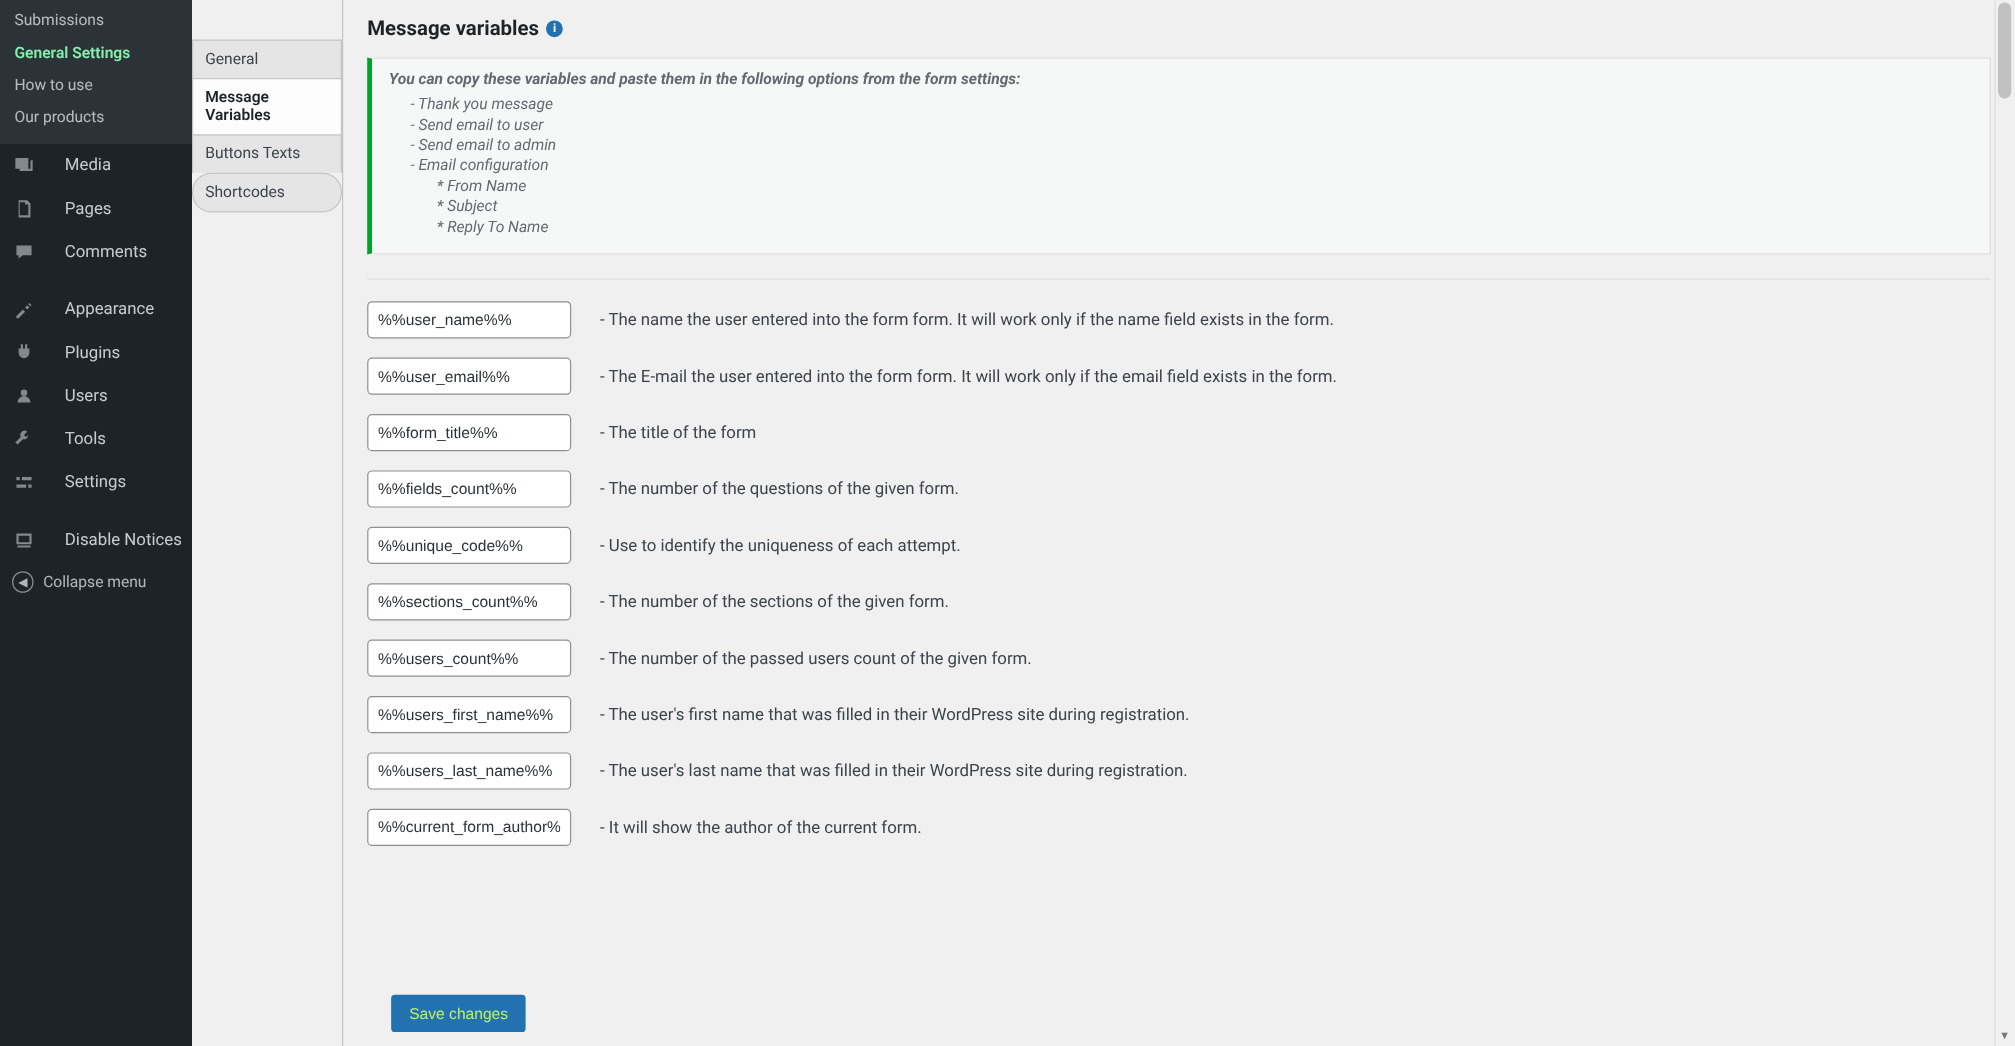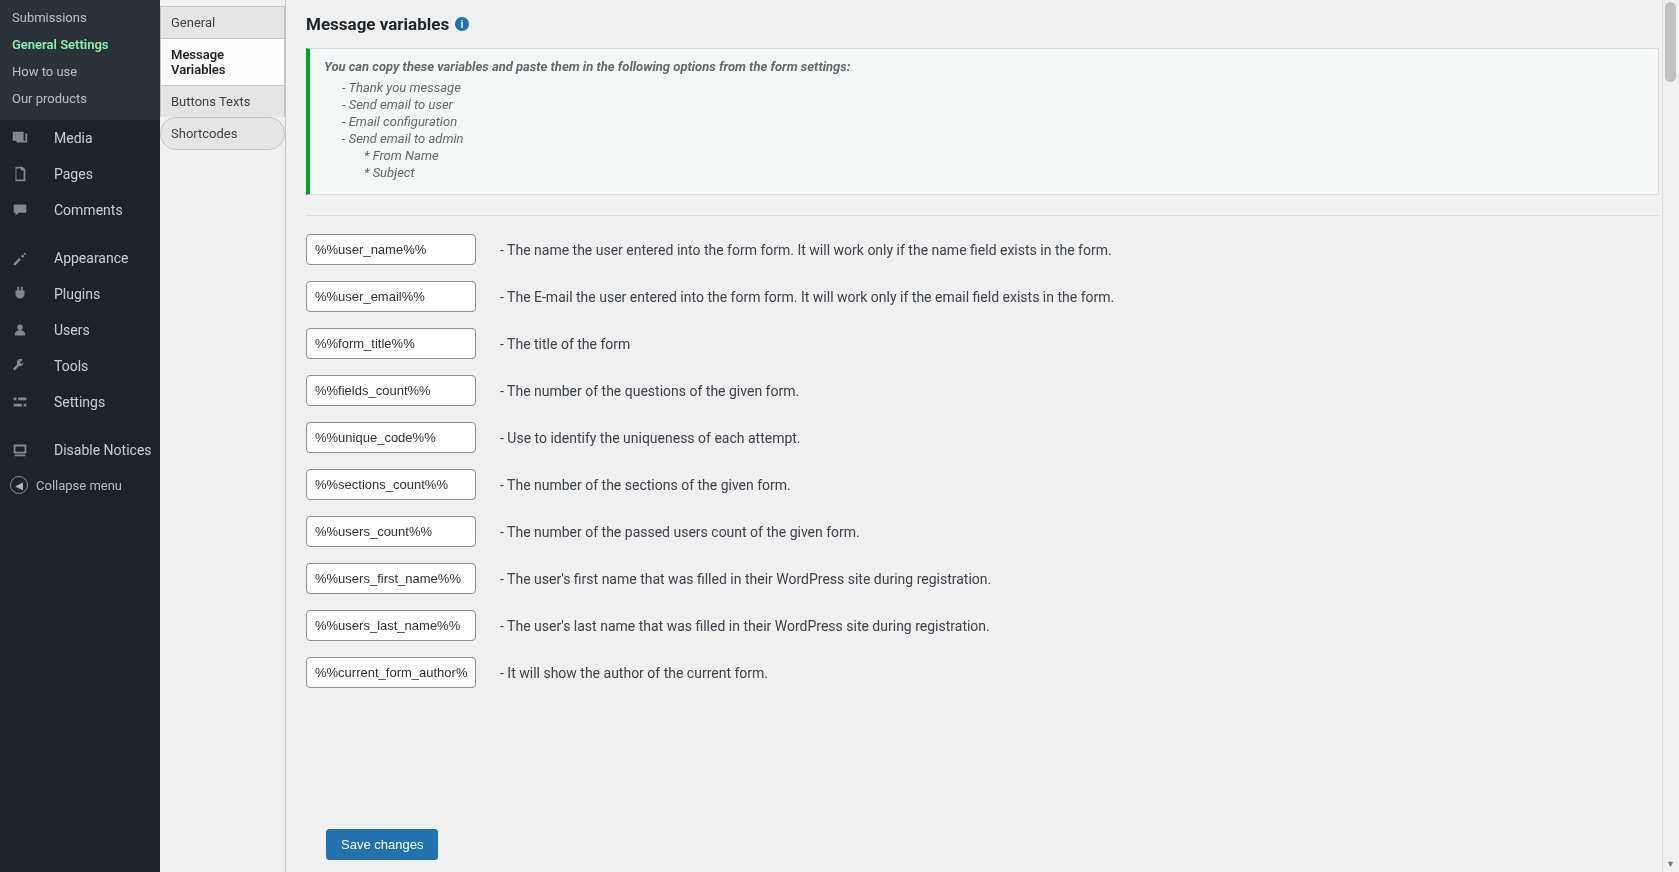--- a/index.html
+++ b/index.html
@@ -79,20 +79,21 @@
     display:flex;
     position:relative;
     overflow:hidden;
   }
 
   
   .tabcol {
     width: 125px;
     padding: 0;
     flex-shrink:0;
+    margin-top:27px;
   }
   .tabcol ul { list-style:none; margin-top:6px; }
   .tabcol li {
     background: #e5e5e5;
     border:1px solid #c3c4c7;
     border-bottom:none;
     padding: 8px 10px;
     font-size:13px;
     color:#3c434a;
     cursor:pointer;
@@ -171,21 +172,21 @@
   }
 
   .save-wrap {
     position:absolute;
     left: 166px;
     bottom: 12px;
   }
   .save-wrap button {
     background:#2271b1;
     border:1px solid #2271b1;
-    color:#ffffff;
+    color:#bef264;
     padding: 7px 14px;
     border-radius:3px;
     cursor:pointer;
     font-size:13px;
   }
 
   
   .scrollbar {
     position:absolute;
     right:0; top:0; bottom:0;
@@ -320,24 +321,25 @@
     <div class="content">
       <h2>
         <span>Message variables</span>
         <span class="info-icon">i</span>
       </h2>
 
       <div class="notice">
         <div class="lead">You can copy these variables and paste them in the following options from the form settings:</div>
         <div class="l1">- Thank you message</div>
         <div class="l1">- Send email to user</div>
+        <div class="l1">- Send email to admin</div>
         <div class="l1">- Email configuration</div>
-        <div class="l1">- Send email to admin</div>
         <div class="l2">* From Name</div>
         <div class="l2">* Subject</div>
+        <div class="l2">* Reply To Name</div>
       </div>
 
       <hr class="sep">
 
       <div class="var-row">
         <input type="text" readonly="" value="%%user_name%%" style="">
         <span class="desc">- The name the user entered into the form form. It will work only if the name field exists in the form.</span>
       </div>
       <div class="var-row">
         <input type="text" readonly="" value="%%user_email%%" style="">

